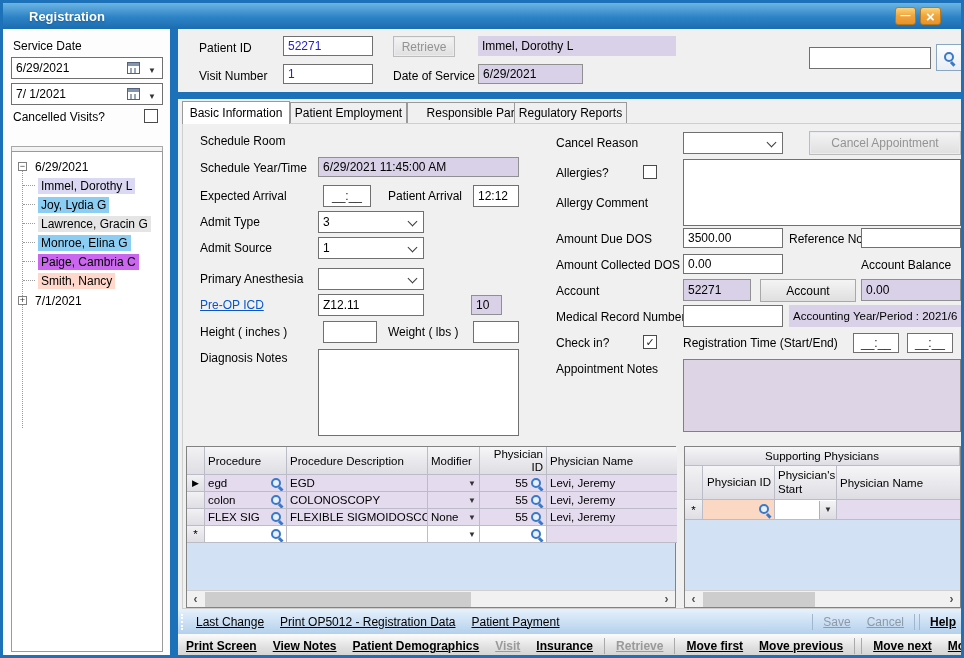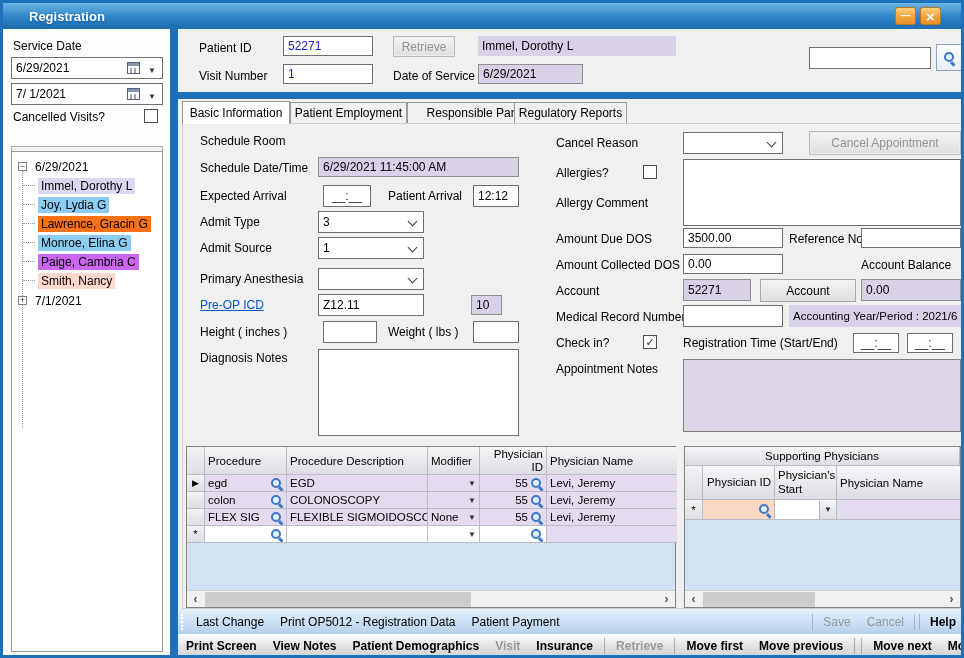--- a/index.html
+++ b/index.html
@@ -38,21 +38,21 @@
   .grow{display:flex;position:absolute;left:0;}
   .gcell{border-right:1px solid #bcbcc8;border-bottom:1px solid #bcbcc8;display:flex;align-items:center;font-size:11.5px;padding:0 3px;white-space:nowrap;overflow:hidden;}
   .ghead{background:linear-gradient(#f6f6f8,#dddde3);font-size:11.5px;}
   .lavrow{background:#e4dcee;}
   .sel{background:linear-gradient(#f2f2f4,#dedee4);justify-content:center;padding:0;}
   .hscroll{position:absolute;height:17px;background:#f1f1f1;border-top:1px solid #d0d0d0;display:flex;align-items:center;}
   .scrarr{width:17px;height:17px;display:flex;align-items:center;justify-content:center;font-size:12px;font-weight:bold;color:#505050;}
   .thumb{position:absolute;top:1px;height:15px;background:#cdcdcd;}
   .tool1{left:175px;top:606px;width:786px;height:25px;background:linear-gradient(#e6f1fc,#c3daf1 70%,#b5d0ec);display:flex;align-items:center;font-size:12px;}
   .tool2{left:175px;top:631px;width:910px;height:24px;background:linear-gradient(#fcfcfc,#dedede 60%,#d2d2d2);display:flex;align-items:center;font-size:12px;font-weight:bold;}
-  .titem{padding:0 8px;white-space:nowrap;}
+  .titem{padding:0 8px;white-space:nowrap;text-decoration:underline;}
   .tsep{width:1px;height:16px;background:#9fb6cb;margin:0 2px;}
   .tsep2{width:1px;height:16px;background:#aaa;margin:0 3px;}
   .grip{width:3px;height:16px;border-left:2px dotted #fff;margin:0 4px 0 3px;}
   .dis-txt{color:#8d9aa8;font-weight:normal;}
   .dis-txt2{color:#9a9a9a;}
   .treebox{position:absolute;left:8px;top:125px;width:152px;height:497px;background:#fff;border:1px solid #9a9a9a;overflow:hidden;}
   .titem-row{position:absolute;height:17px;display:flex;align-items:center;font-size:12px;white-space:nowrap;}
   .texp{width:9px;height:9px;border:1px solid #808080;background:#fff;display:flex;align-items:center;justify-content:center;font-size:9px;line-height:1;color:#333;flex:0 0 9px;margin-right:5px;}
   .tdot{position:absolute;border-left:1px dotted #9a9a9a;}
   .tstub{position:absolute;border-top:1px dotted #9a9a9a;width:12px;}
@@ -103,21 +103,21 @@
     <div class="tstub" style="left:11px;top:33px;"></div>
     <div class="titem-row" style="left:26px;top:25px;">
         <span class="tlabel" style="background: rgb(219, 216, 243);">Immel, Dorothy L</span>
       </div>
     <div class="tstub" style="left:11px;top:52px;"></div>
     <div class="titem-row" style="left:26px;top:44px;">
         <span class="tlabel" style="background: rgb(140, 205, 243);">Joy, Lydia G</span>
       </div>
     <div class="tstub" style="left:11px;top:71px;"></div>
     <div class="titem-row" style="left:26px;top:63px;">
-        <span class="tlabel" style="background: #f97316;">Lawrence, Gracin G</span>
+        <span class="tlabel" style="background: #e5e5e5;">Lawrence, Gracin G</span>
       </div>
     <div class="tstub" style="left:11px;top:90px;"></div>
     <div class="titem-row" style="left:26px;top:82px;">
         <span class="tlabel" style="background: rgb(140, 205, 243);">Monroe, Elina G</span>
       </div>
     <div class="tstub" style="left:11px;top:109px;"></div>
     <div class="titem-row" style="left:26px;top:101px;">
         <span class="tlabel" style="background: rgb(203, 102, 239);">Paige, Cambria C</span>
       </div>
     <div class="tstub" style="left:11px;top:128px;"></div>
@@ -163,21 +163,21 @@
     </div>
   <div class="tab" style="left:404px;width:118px;justify-content:flex-end;">
       <span>Responsible Party</span>
     </div>
   <div class="tab" style="left:511px;width:113px;">
       <span>Regulatory Reports</span>
     </div>
   <div class="abs tabpanel"></div>
 
   <span class="abs lbl" style="left:197px;top:131px;">Schedule Room</span>
-  <span class="abs lbl" style="left:197px;top:158px;">Schedule Date/Time</span>
+  <span class="abs lbl" style="left:197px;top:158px;">Schedule Year/Time</span>
   <div class="tb ro" style="left:315px;top:154px;width:201px;height:20px;">
       <span>6/29/2021 11:45:00 AM</span>
     </div>
   <span class="abs lbl" style="left:197px;top:186px;">Expected Arrival</span>
   <div class="tb masked" style="left:320px;top:182px;width:48px;height:22px;">
       <span>__:__</span>
     </div>
   <span class="abs lbl" style="left:385px;top:186px;">Patient Arrival</span>
   <div class="tb" style="left:470px;top:182px;width:46px;height:22px;">
       <span>12:12</span>

